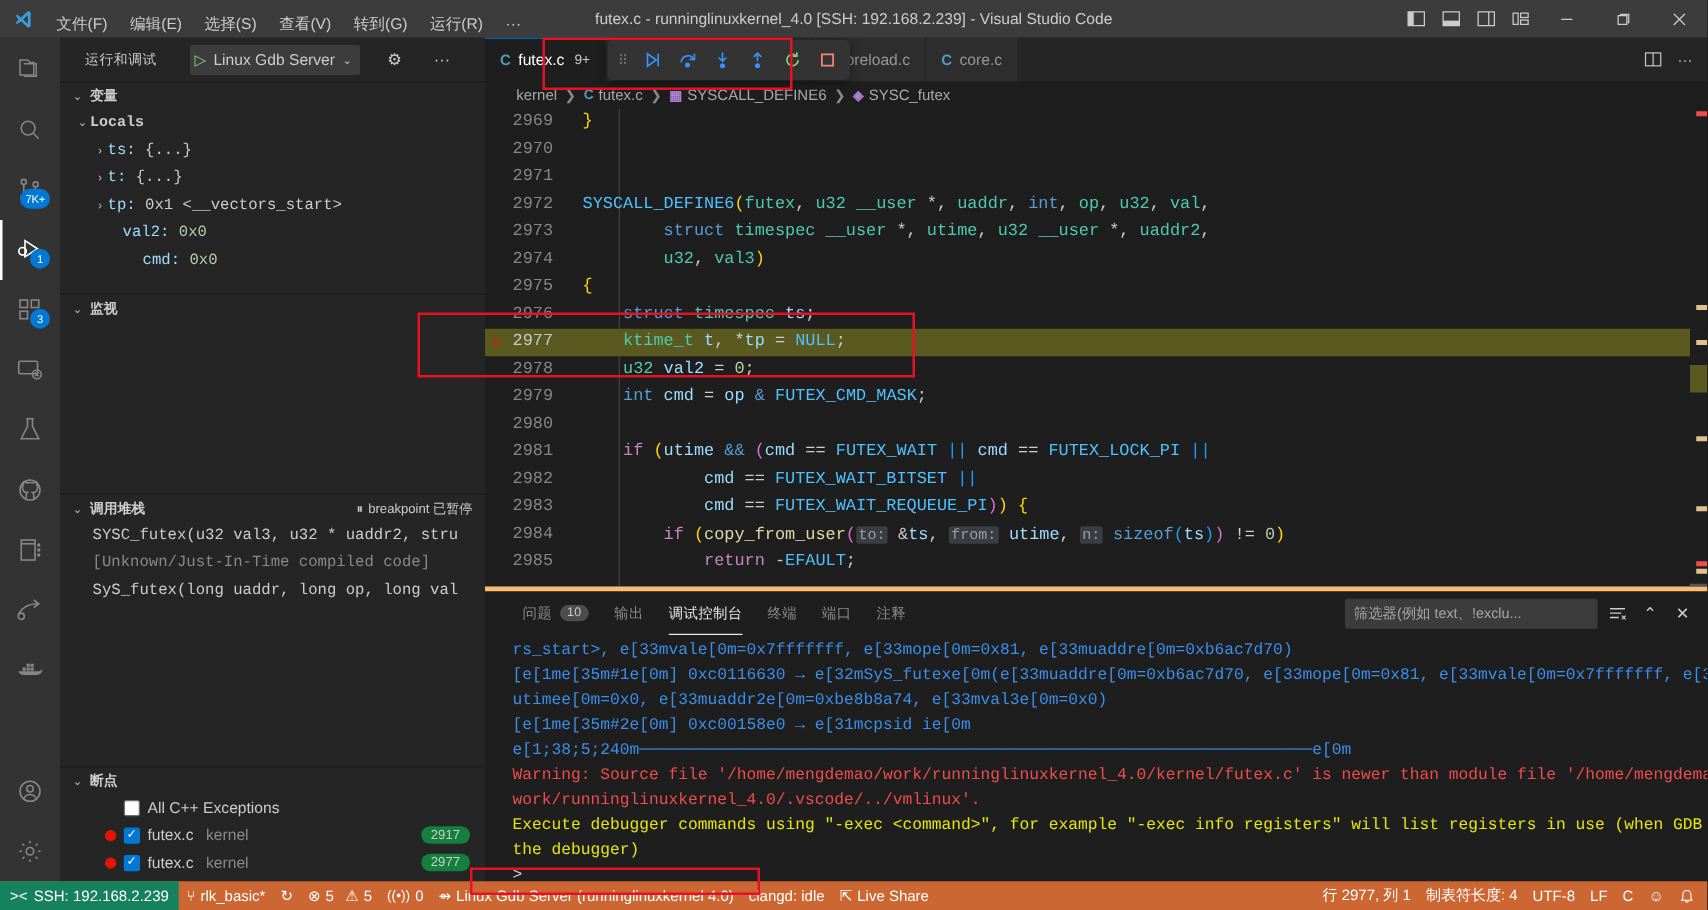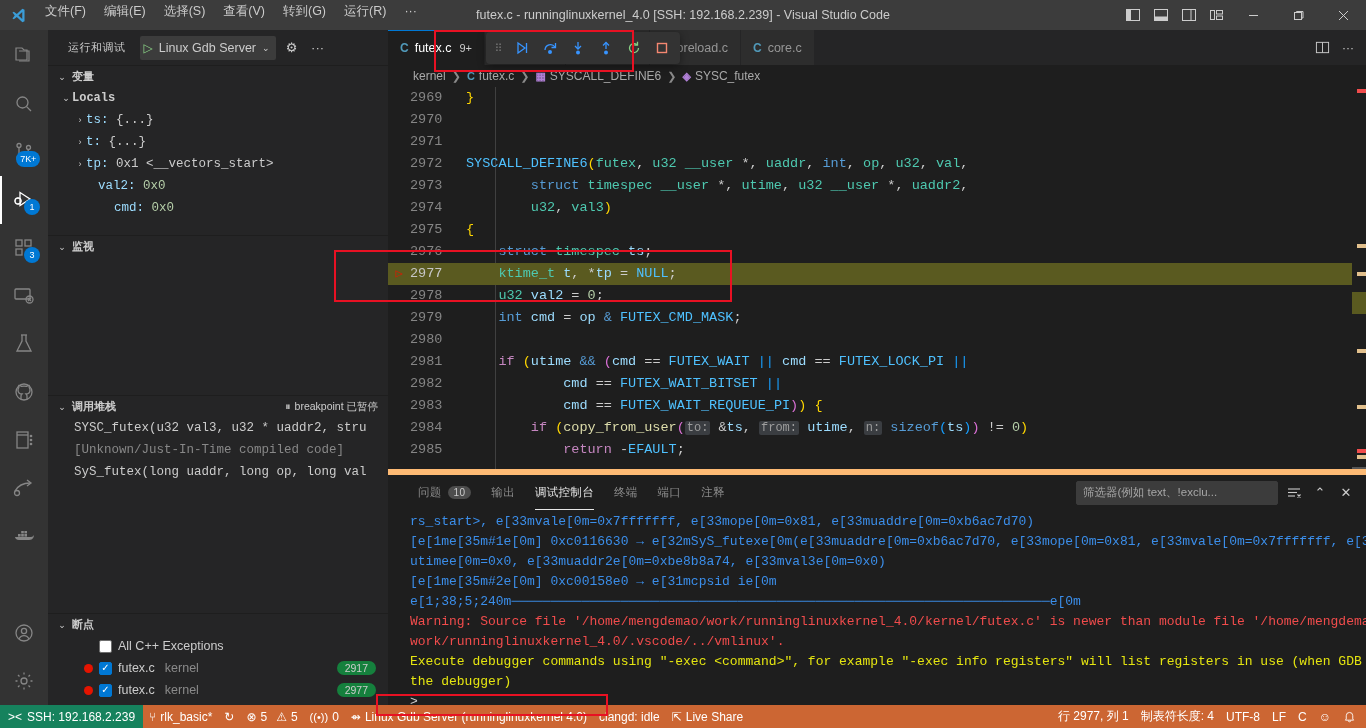--- a/index.html
+++ b/index.html
@@ -11,21 +11,21 @@
   }
   .app { position:relative; width:1366px; height:728px; display:flex; flex-direction:column; }
 
   
   .titlebar {
     height:30px; background:#3c3c3c; display:flex; align-items:center;
     flex:0 0 30px; position:relative; z-index:30;
   }
   .vscode-logo { width:36px; display:flex; align-items:center; justify-content:center; }
   .vscode-logo svg { width:17px; height:17px; }
-  .menu { display:flex; align-items:flex-start; height:30px; }
+  .menu { display:flex; align-items:flex-end; height:30px; }
   .menu-item {
     padding:0 9px; height:22px; line-height:22px; font-size:12.5px; color:#cccccc;
     cursor:default; white-space:nowrap;
   }
   .title-center {
     position:absolute; left:0; right:0; text-align:center; font-size:12.5px;
     color:#cccccc; pointer-events:none; line-height:30px;
   }
   .title-right { margin-left:auto; display:flex; align-items:center; height:30px; z-index:2; }
   .layout-btn { width:28px; height:30px; display:flex; align-items:center; justify-content:center; }
@@ -54,21 +54,21 @@
     font-weight:400; letter-spacing:-0.2px;
   }
   .act-spacer { flex:1 1 auto; }
 
   
   .sidebar {
     width:340px; flex:0 0 340px; background:#252526; display:flex; flex-direction:column;
     min-height:0; overflow:hidden;
   }
   .sidebar-header {
-    height:35px; display:flex; align-items:center; padding-left:20px; gap:6px;
+    height:35px; display:flex; align-items:center; padding-left:20px; gap:18px;
     flex:0 0 35px;
   }
   .sidebar-title { font-size:11px; color:#cccccc; letter-spacing:0.5px; white-space:nowrap; }
   .debug-select {
     background:#3c3c3c; height:24px; display:flex; align-items:center; gap:6px;
     padding:0 6px 0 4px; border-radius:2px; margin-left:8px; flex:0 0 auto;
   }
   .debug-select .play { color:#89d185; font-size:12px; }
   .debug-select .sel-text { font-size:12.5px; color:#cccccc; white-space:nowrap; }
   .debug-select .chev { color:#cccccc; font-size:9px; }
@@ -174,21 +174,21 @@
   .v   { color:#9cdcfe; }
   .hint { background:#3a3d41; color:#9d9d9d; border-radius:2px; padding:0 2px; font-size:12px; }
 
   .indent-guide { position:absolute; top:0; bottom:0; width:1px; background:#404040; }
 
   .overview-ruler { position:absolute; right:0; top:0; bottom:0; width:14px; background:#1e1e1e; }
   .ov-mark { position:absolute; right:0; width:9px; height:4px; }
   .ov-band { position:absolute; left:0; right:0; height:22px; background:#5a5a20; }
 
   
-  .panel { height:236px; flex:0 0 236px; background:#1e1e1e; border-top:6px solid #fdba74;
+  .panel { height:236px; flex:0 0 236px; background:#1e1e1e; border-top:4px solid #fdba74;
            display:flex; flex-direction:column; }
   .panel-tabs { height:35px; flex:0 0 35px; display:flex; align-items:center; padding-left:20px; gap:0; }
   .ptab {
     height:35px; display:flex; align-items:center; gap:6px; padding:0 10px;
     font-size:11.5px; color:#8a8a8a; position:relative; letter-spacing:0.3px;
   }
   .ptab.active { color:#e7e7e7; }
   .ptab.active:after {
     content:''; position:absolute; left:10px; right:10px; bottom:0; height:1px; background:#e7e7e7;
   }

